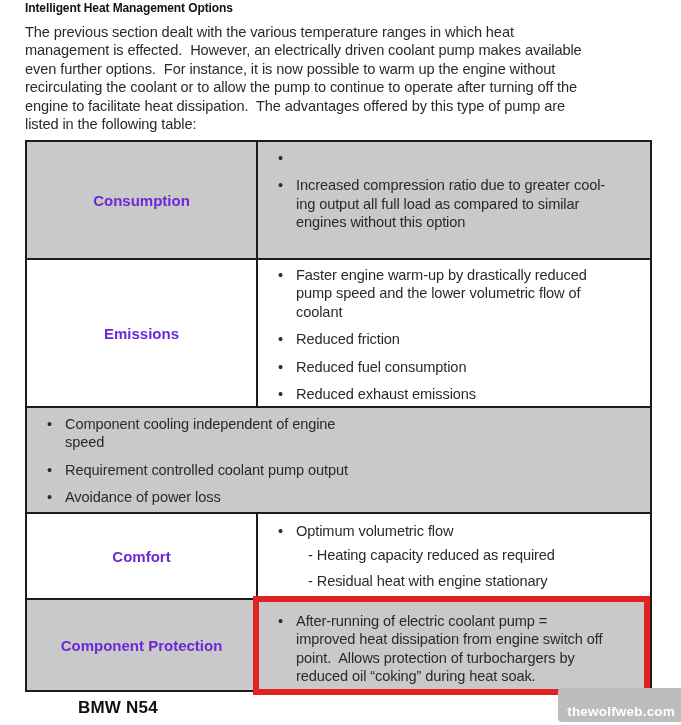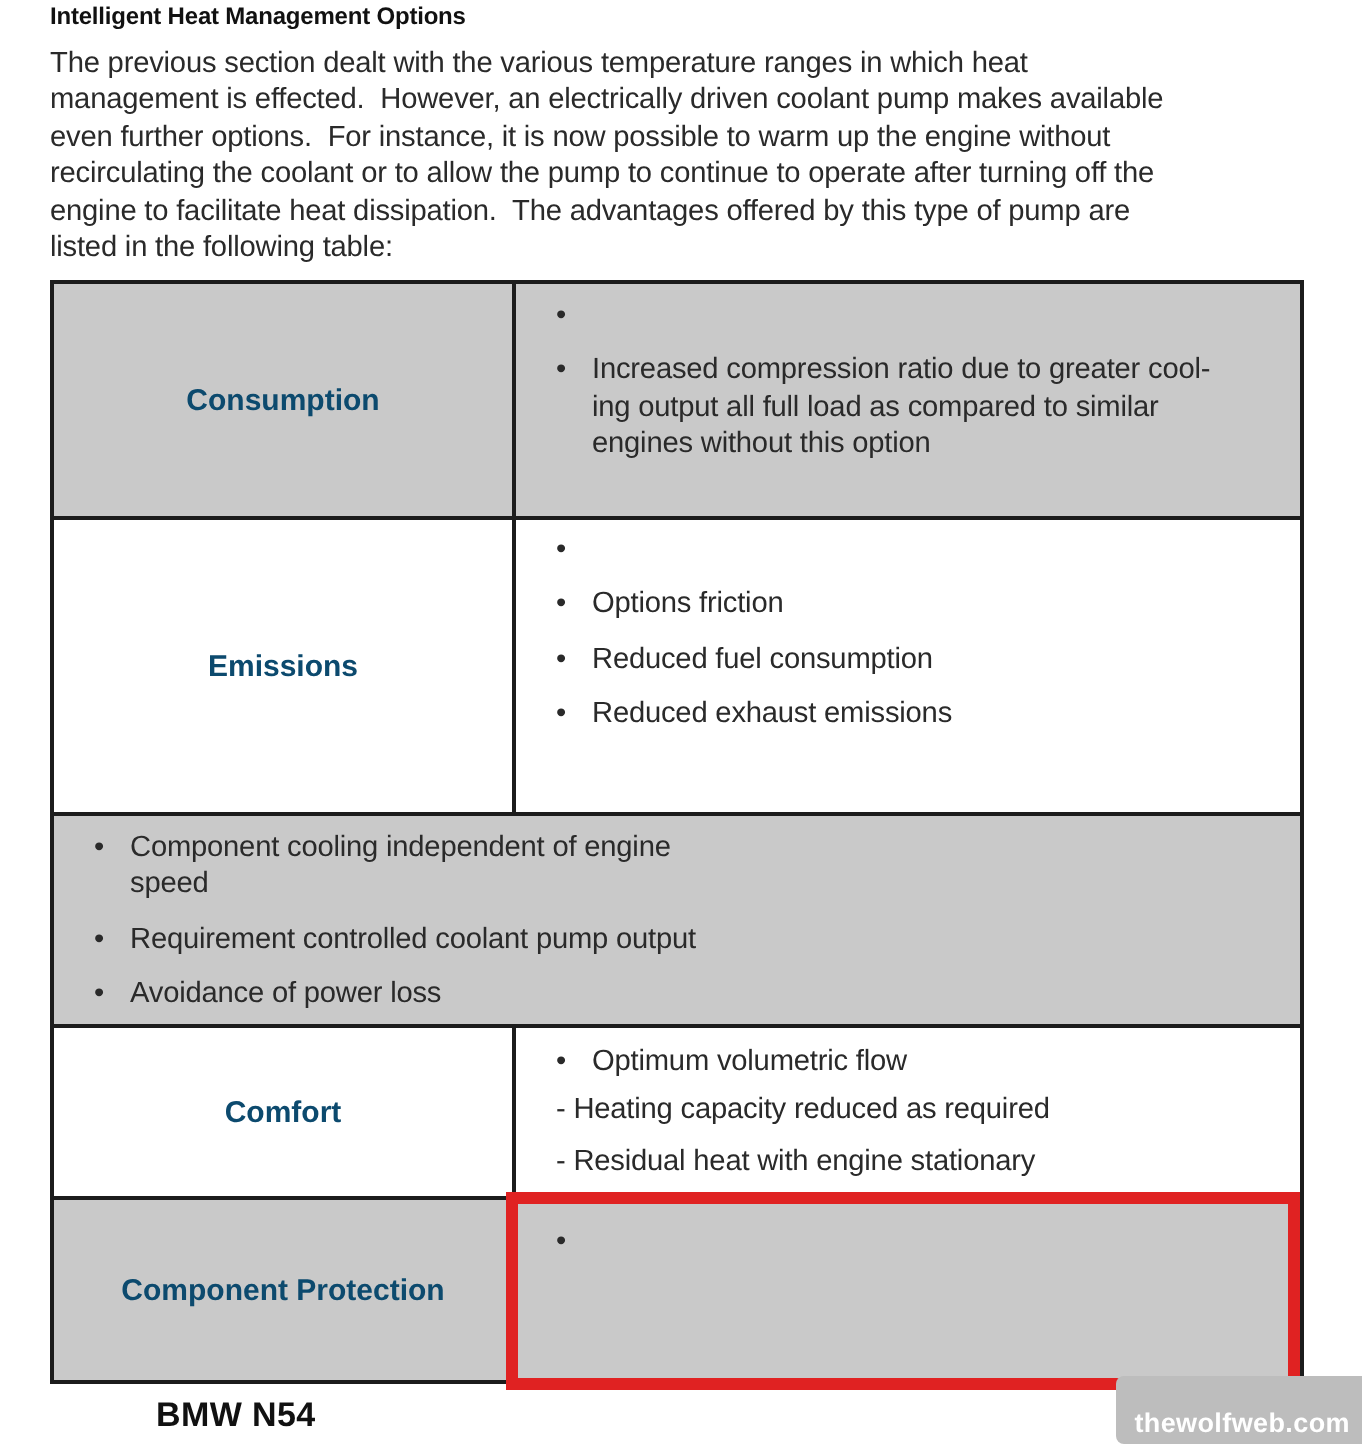--- a/index.html
+++ b/index.html
@@ -23,34 +23,34 @@
   }
   .t-row { display:flex; box-sizing:border-box; }
   .t-row + .t-row { border-top:2px solid var(--border-black); }
   .t-row.shaded { background:var(--row-shaded); }
   .r1 { height:116px; } .r2 { height:148px; } .r3 { height:106px; }
   .r4 { height:86px; }  .r5 { height:92px; }
   .cell-label {
     flex:0 0 231px; box-sizing:border-box;
     border-right:2px solid var(--border-black);
     display:flex; align-items:center; justify-content:center;
-    font-weight:bold; font-size:15px; text-align:center; color:#0c4a6e;
+    font-weight:bold; font-size:15px; text-align:center; color:#6d28d9;
   }
   .cell-content {
     flex:1; box-sizing:border-box; padding:7px 8px 2px 20px;
     font-size:14.6px; line-height:18.4px; letter-spacing:-0.1px; color:#2a2a2a;
   }
   .r2 .cell-content { padding-top:6px; }
   .r4 .cell-content { padding-top:8px; }
   .r5 .cell-content { padding-top:12px; }
   .bullet { display:flex; margin-bottom:9px; }
   .r4 .bullet { margin-bottom:6px; }
   .marker { flex:0 0 18px; }
   .btext { white-space:pre-wrap; }
-  .dash { margin-bottom:7px; white-space:pre-wrap; }
+  .dash { margin-left:30px; margin-bottom:7px; white-space:pre-wrap; }
   .highlight-box {
     position:absolute; left:253px; top:596px; width:397px; height:99px;
     box-sizing:border-box; border:6px solid var(--highlight-red);
     pointer-events:none;
   }
   .model {
     position:absolute; left:78px; top:698px;
     font-size:17px; font-weight:bold; letter-spacing:0.2px; color:#111;text-align:center;
   }
   .watermark {
@@ -87,24 +87,27 @@
 engines without this option</span>
       </div>
     </div>
   </div>
 
   <div class="t-row r2">
     <div class="cell-label">Emissions</div>
     <div class="cell-content">
       <div class="bullet">
         <span class="marker">•</span>
+        <span class="btext">Faster engine warm-up by drastically reduced
+pump speed and the lower volumetric flow of
+coolant</span>
       </div>
       <div class="bullet">
         <span class="marker">•</span>
-        <span class="btext">Options friction</span>
+        <span class="btext">Reduced friction</span>
       </div>
       <div class="bullet">
         <span class="marker">•</span>
         <span class="btext">Reduced fuel consumption</span>
       </div>
       <div class="bullet">
         <span class="marker">•</span>
         <span class="btext">Reduced exhaust emissions</span>
       </div>
     </div>
@@ -138,20 +141,24 @@
       <div class="dash">- Heating capacity reduced as required</div>
       <div class="dash">- Residual heat with engine stationary</div>
     </div>
   </div>
 
   <div class="t-row r5 shaded">
     <div class="cell-label">Component Protection</div>
     <div class="cell-content">
       <div class="bullet">
         <span class="marker">•</span>
+        <span class="btext">After-running of electric coolant pump =
+improved heat dissipation from engine switch off
+point.  Allows protection of turbochargers by
+reduced oil “coking” during heat soak.</span>
       </div>
     </div>
   </div>
 
 </div>
 
 <div class="highlight-box"></div>
 
 <div class="model">BMW N54</div>
 

